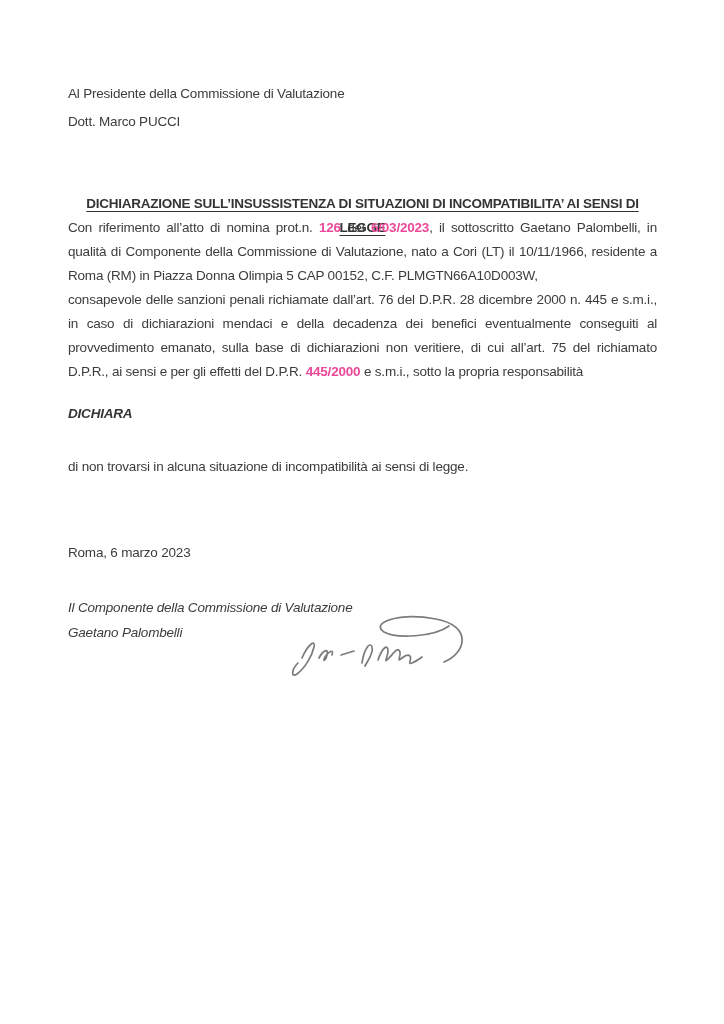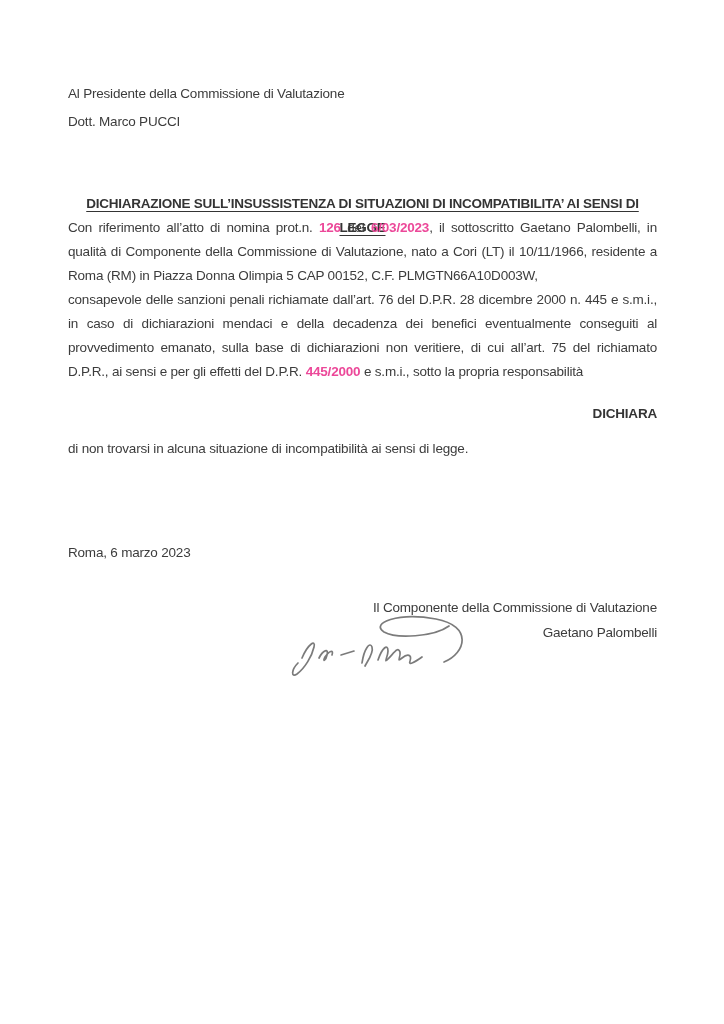--- a/index.html
+++ b/index.html
@@ -22,21 +22,22 @@
     width: 589px;
     font-size: 13.5px;
     line-height: 24px;
     letter-spacing: -0.2px;
     margin: 0;
   }
   .para {
     text-align: justify;
   }
   .centerline {
-    text-align: right;
+    text-align: left;
+    font-style: italic;
   }
   .doc-title {
     font-weight: bold;
     color: #343434;
     text-align: center;
     text-decoration: underline;
     text-underline-offset: 3px;
     letter-spacing: -0.25px;
     margin-top: 30px;
   }
@@ -74,21 +75,21 @@
   <p class="line" style="top:110px">Dott. Marco PUCCI</p>
 
   <p class="line doc-title" style="top:162px">DICHIARAZIONE SULL’INSUSSISTENZA DI SITUAZIONI DI INCOMPATIBILITA’ AI SENSI DI LEGGE</p>
 
   <p class="para" style="top:216px"><span>Con riferimento all’atto di nomina prot.n. </span><span class="bold">126</span><span> del </span><span class="bold">6/03/2023</span><span>, il sottoscritto Gaetano Palombelli, in qualità di Componente della Commissione di Valutazione, nato a Cori (LT) il 10/11/1966, residente a Roma (RM) in Piazza Donna Olimpia 5 CAP 00152, C.F. PLMGTN66A10D003W,</span></p>
 
   <p class="para" style="top:288px"><span>consapevole delle sanzioni penali richiamate dall’art. 76 del D.P.R. 28 dicembre 2000 n. 445 e s.m.i., in caso di dichiarazioni mendaci e della decadenza dei benefici eventualmente conseguiti al provvedimento emanato, sulla base di dichiarazioni non veritiere, di cui all’art. 75 del richiamato D.P.R., ai sensi e per gli effetti del D.P.R. </span><span class="bold">445/2000</span><span> e s.m.i., sotto la propria responsabilità</span></p>
 
   <p class="centerline heading-dichiara" style="top:402px">DICHIARA</p>
 
-  <p class="line" style="top:437px">di non trovarsi in alcuna situazione di incompatibilità ai sensi di legge.</p>
+  <p class="line" style="top:455px">di non trovarsi in alcuna situazione di incompatibilità ai sensi di legge.</p>
 
   <p class="line" style="top:541px">Roma, 6 marzo 2023</p>
 
   <p class="centerline" style="top:596px">Il Componente della Commissione di Valutazione</p>
 
   <p class="centerline" style="top:621px">Gaetano Palombelli</p>
 
   <svg class="sig-svg" viewBox="0 0 190 80" aria-hidden="true">
 
     <path d="M16,48 C22,34 30,29 28,37 C26,46 19,58 11,64 C5,68 5,60 12,53 M33,48 C37,40 43,38 41,45 C40,50 36,53 39,47 C43,41 48,39 46,45"></path>

